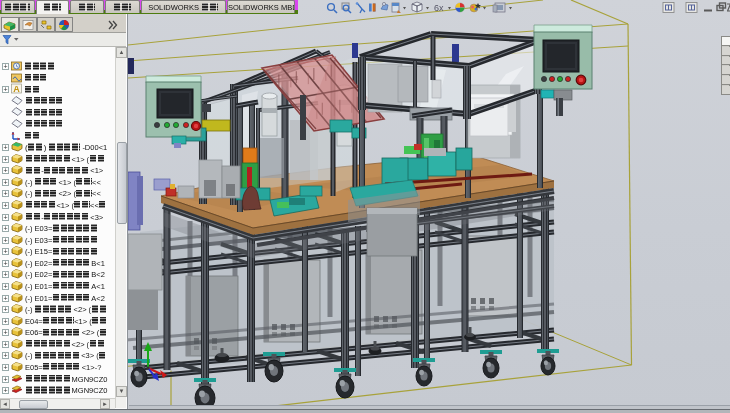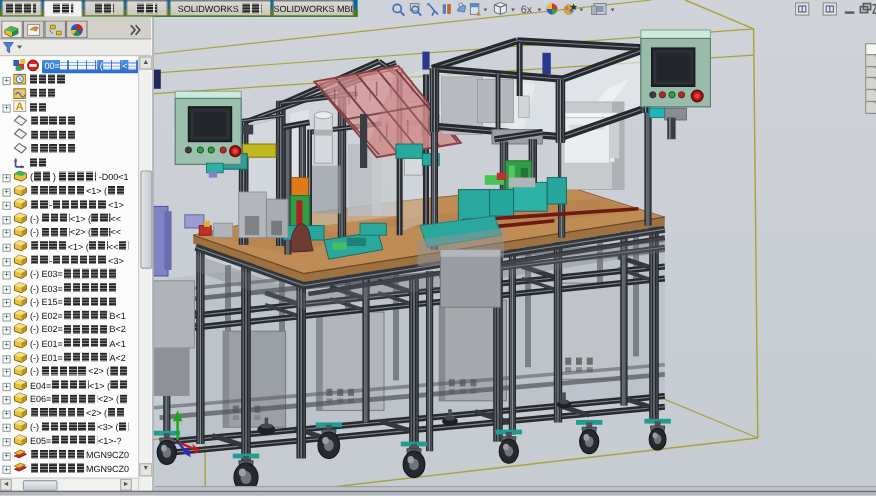--- a/index.html
+++ b/index.html
@@ -3,21 +3,21 @@
 *{margin:0;padding:0;box-sizing:border-box}
 html,body{width:730px;height:413px;overflow:hidden;font-family:"Liberation Sans",sans-serif}
 #stage{position:relative;width:730px;height:413px;background:#c9cdd4}
 #vp{position:absolute;left:0;top:0}
 i.cj{display:inline-block;height:7.2px;margin:0 0.5px;vertical-align:-0.5px;background:
  repeating-linear-gradient(0deg,rgba(255,255,255,.52) 0 1px,rgba(0,0,0,0) 1px 2.4px),
  repeating-linear-gradient(90deg,#262626 0 6px,rgba(0,0,0,0) 6px 7.6px)}
 i.cjw{display:inline-block;height:7.6px;margin:0 0.5px;vertical-align:-0.5px;background:
  repeating-linear-gradient(0deg,rgba(40,90,200,.45) 0 0.9px,rgba(0,0,0,0) 0.9px 2.6px),
  repeating-linear-gradient(90deg,#f2f5fb 0 6.2px,rgba(0,0,0,0) 6.2px 7.6px)}
-#tabbar{position:absolute;left:0;top:0;width:298px;height:14px;background:#0369a1;border-bottom:6px solid #4d7c0f}
+#tabbar{position:absolute;left:0;top:0;width:298px;height:14px;background:#d946ef;border-bottom:4px solid #4d7c0f}
 .tab{position:absolute;top:0;height:13px;background:linear-gradient(#dcd9d2,#c9c6bf);border:1px solid #7e7e7a;border-bottom:none;
  border-radius:2px 2px 0 0;text-align:center;line-height:13px;font-size:8px;color:#111;white-space:nowrap;overflow:hidden}
 .tab .tt{font-size:7.5px}
 .tab.active{background:#f3f2f0;height:14px;z-index:2}
 #hud{position:absolute;left:320px;top:0}
 #winb{position:absolute;left:655px;top:0}
 #panel{position:absolute;left:0;top:14px;width:128px;height:395px;background:#fcfcfc;border-right:1.6px solid #8d9298}
 #phead{position:absolute;left:0;top:0;width:126px;height:19px;background:#d3d0c9;border-bottom:1px solid #a0a09c}
 #phead svg{position:absolute;left:1px;top:3px}
 #pfilter{position:absolute;left:0;top:19px;width:126px;height:14px;background:#ebebe8;border-bottom:1px solid #b8b8b4}
@@ -556,28 +556,20 @@
           <path d="M108,4 l3.5,4 l-3.5,4 m4,-8 l3.5,4 l-3.5,4" stroke="#444" stroke-width="1.3" fill="none"></path>
         </svg>
       </div>
  <div id="pfilter">
         <svg width="30" height="12" viewBox="0 0 30 12" style="display:block">
           <path d="M3,2.5 l8,0 l-3,4 l0,4.5 l-2,-1.5 l0,-3 z" fill="#4a82d8" stroke="#2a5aa8" stroke-width="0.7"></path>
           <path d="M14,5 l4.5,0 l-2.2,2.8 z" fill="#666"></path>
         </svg>
       </div>
  <div id="ptree">
-        <div class="trow" style="top:1.5px"><span class="plus" style="visibility:hidden"></span><svg class="ric" width="22" height="11" viewBox="0 0 22 11">
-            <rect x="0" y="1" width="5" height="5" fill="#3858c0"></rect>
-            <rect x="4" y="4" width="5" height="5" fill="#d03030"></rect>
-            <rect x="2" y="6" width="5" height="4" fill="#30a050"></rect>
-            <rect x="6" y="0" width="4" height="4" fill="#e8c020"></rect>
-            <circle cx="16.5" cy="5.5" r="4.5" fill="#d42020" stroke="#7a0c0c" stroke-width="0.8"></circle>
-            <rect x="13.5" y="4.3" width="6" height="2.4" fill="#f8f0f0"></rect>
-          </svg><span class="sel"><span class="ttw">00=</span><i class="cjw" style="width:30.4px"></i><span class="ttw">&nbsp;(</span><i class="cjw" style="width:15.2px"></i><span class="ttw">&lt;</span><i class="cjw" style="width:15.2px"></i></span></div>
         <div class="trow" style="top:13.1px"><span class="plus">+</span><svg class="ric" width="11" height="11" viewBox="0 0 11 11">
             <rect x="0.5" y="2" width="10" height="8" fill="#f0c860" stroke="#8a6a20" stroke-width="0.8"></rect>
             <circle cx="5.5" cy="6" r="3" fill="#e8f0f8" stroke="#3860a8" stroke-width="0.8"></circle>
             <path d="M5.5,4.5 l0,1.8 l1.5,0.8" stroke="#3860a8" stroke-width="0.7" fill="none"></path>
           </svg><span class="txt"><i class="cj" style="width:30.4px"></i></span></div>
         <div class="trow" style="top:24.6px"><span class="plus" style="visibility:hidden"></span><svg class="ric" width="11" height="11" viewBox="0 0 11 11">
             <rect x="0.5" y="2" width="10" height="8" fill="#f0c860" stroke="#8a6a20" stroke-width="0.8"></rect>
             <path d="M2,7 q2,-4 4,0 q2,4 4,0" stroke="#3060b0" stroke-width="0.9" fill="none"></path>
           </svg><span class="txt"><i class="cj" style="width:22.8px"></i></span></div>
         <div class="trow" style="top:36.2px"><span class="plus">+</span><svg class="ric" width="11" height="11" viewBox="0 0 11 11">

